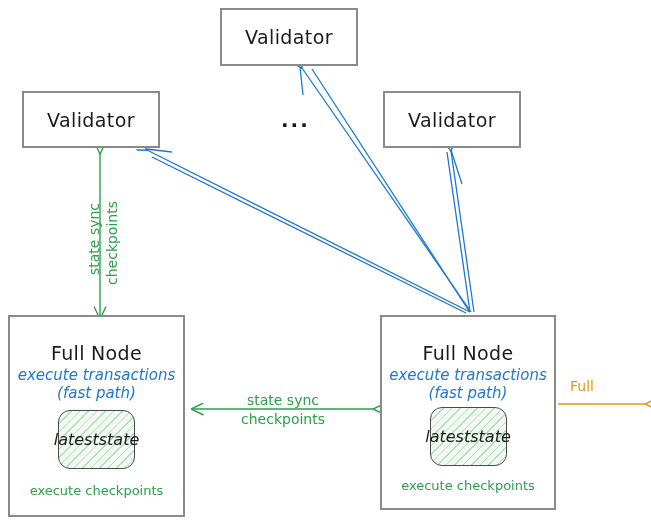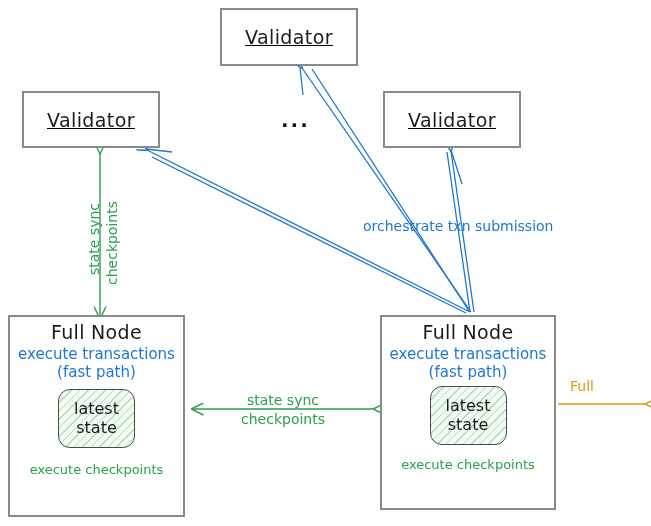--- a/index.html
+++ b/index.html
@@ -28,69 +28,70 @@
   .node-box {
     position: absolute;
     box-sizing: border-box;
     border: 2px solid #8a8a8a;
     background: #ffffff;
   }
   .validator-box {
     display: flex;
     align-items: center;
     justify-content: center;
-    text-decoration: underline;
   }
   .validator-label {
     font-size: 19px;
     color: #1a1a1a;
     letter-spacing: 0.4px;
   }
   .fullnode-inner {
     display: flex;
     flex-direction: column;
     align-items: center;
     height: 100%;
-    padding-top: 4px;
+    padding-top: 25px;
     box-sizing: border-box;
   }
   .fn-title {
     font-size: 19px;
     color: #1a1a1a;
     margin-bottom: 3px;
     letter-spacing: 0.3px;
   }
   .fn-blue {
     color: #1f77d0;
     font-size: 15px;
     text-align: center;
     line-height: 1.18;
+    font-style: italic;
   }
   .fn-green {
     color: #2aa14a;
     font-size: 13px;
     text-align: center;
   }
   .state-box {
     position: relative;
     box-sizing: border-box;
     border: 1.5px solid #4a4a4a;
     border-radius: 12px;
     background-color: #f3faf4;
     background-image: repeating-linear-gradient(
       -45deg,
       rgba(120, 200, 130, 0.55) 0px,
       rgba(120, 200, 130, 0.55) 1px,
       rgba(255, 255, 255, 0) 1px,
       rgba(255, 255, 255, 0) 6px
     );
     display: flex;
-    flex-direction: column;
+    flex-direction: row;
     align-items: center;
     justify-content: center;
+    font-style: italic;
   }
   .state-line {
     font-size: 16px;
     color: #1a1a1a;
     line-height: 1.15;
   }
   .ellipsis {
     position: absolute;
     font-size: 20px;
     color: #1a1a1a;
@@ -204,17 +205,16 @@
       <div class="fn-green" style="margin-top:12px;">execute checkpoints</div>
     </div>
   </div>
 
   <div class="edge-label lbl-green rot-label" style="left:86px; top:275px;">state sync</div>
   <div class="edge-label lbl-green rot-label" style="left:104px; top:285px;">checkpoints</div>
 
   <div class="edge-label lbl-green center" style="left:224px; top:392px; width:118px;">state sync</div>
   <div class="edge-label lbl-green center" style="left:224px; top:411px; width:118px;">checkpoints</div>
 
-  <div class="edge-label lbl-blue" style="left:363px; top:218px;">orchestrate txn submission</div>
 
   <div class="edge-label lbl-orange" style="left:570px; top:378px;">Full</div>
 
 </div>
 
 </body></html>

